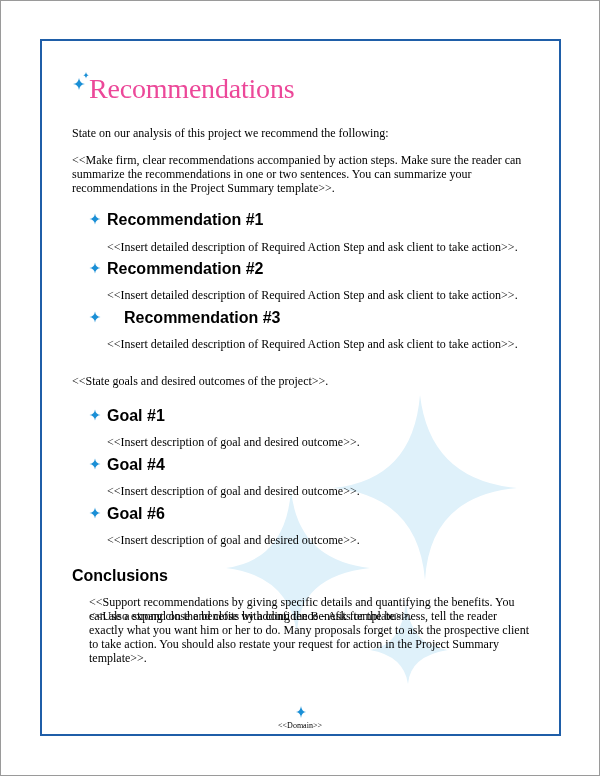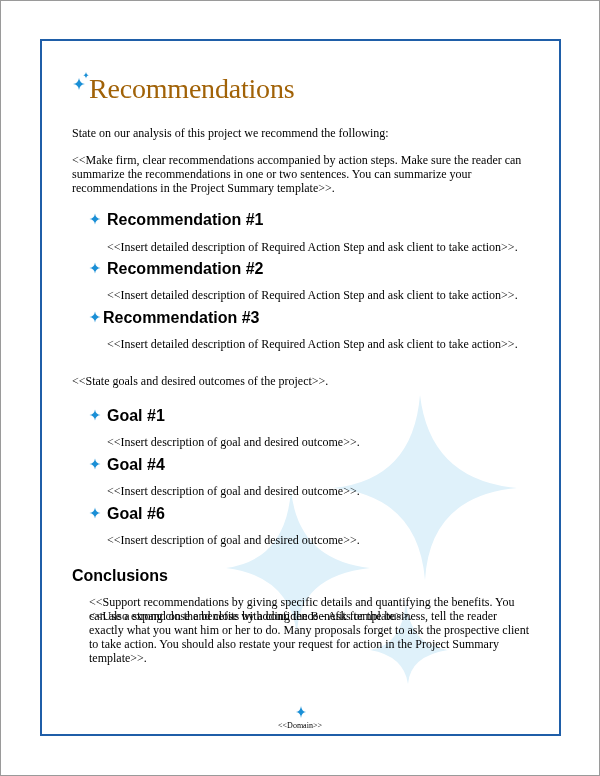--- a/index.html
+++ b/index.html
@@ -14,21 +14,21 @@
       border: 1px solid #9a9a9a; background: #fff;
     }
     .frame {
       position: absolute; left: 40px; top: 39px; width: 517px; height: 693px;
       border: 2px solid #1f5ea8;
     }
     .watermark { position: absolute; left: 0; top: 0; width: 600px; height: 776px; pointer-events: none; }
     .content { position: absolute; left: 0; top: 0; width: 600px; height: 776px; }
     .title {
       position: absolute; left: 72px; top: 72px;
-      font-family: "Liberation Serif", serif; font-size: 28px; color: #a16207;
+      font-family: "Liberation Serif", serif; font-size: 28px; color: #ec4899;
       letter-spacing: -0.2px;
     }
     .title-star { position: absolute; left: 72px; top: 70px; }
     .title-text { position: absolute; left: 89px; top: 72px; line-height: 34px; }
     .p { position: absolute; font-size: 12px; line-height: 14px; }
     .h { position: absolute; font-family: "Liberation Sans", sans-serif; font-weight: bold; font-size: 16px; line-height: 14px; }
     .bullet { position: absolute; width: 12px; height: 12px; }
     .footer-star { position: absolute; left: 296px; top: 706px; }
     .footer-text { position: absolute; left: 0; width: 600px; top: 721px; text-align: center; font-size: 8px; line-height: 10px; }
   </style>
@@ -64,21 +64,21 @@
 
   <svg class="bullet" style="left:89px; top:262px;" viewBox="0 0 12 12">
       <path fill="#1a8fd6" d="M6,0.5 Q6.6,5.4 11.5,6 Q6.6,6.6 6,11.5 Q5.4,6.6 0.5,6 Q5.4,5.4 6,0.5 Z"></path>
     </svg>
   <div class="h" style="left:107px; top:262px;">Recommendation #2</div>
   <div class="p" style="left:107px; top:288px;">&lt;&lt;Insert detailed description of Required Action Step and ask client to take action&gt;&gt;.</div>
 
   <svg class="bullet" style="left:89px; top:311px;" viewBox="0 0 12 12">
       <path fill="#1a8fd6" d="M6,0.5 Q6.6,5.4 11.5,6 Q6.6,6.6 6,11.5 Q5.4,6.6 0.5,6 Q5.4,5.4 6,0.5 Z"></path>
     </svg>
-  <div class="h" style="left:103px; top:311px;text-align:right;">Recommendation #3</div>
+  <div class="h" style="left:124px; top:311px;text-align:right;">Recommendation #3</div>
   <div class="p" style="left:107px; top:337px;">&lt;&lt;Insert detailed description of Required Action Step and ask client to take action&gt;&gt;.</div>
 
   <div class="p" style="left:72px; top:374px;">&lt;&lt;State goals and desired outcomes of the project&gt;&gt;.</div>
 
   <svg class="bullet" style="left:89px; top:409px;" viewBox="0 0 12 12">
       <path fill="#1a8fd6" d="M6,0.5 Q6.6,5.4 11.5,6 Q6.6,6.6 6,11.5 Q5.4,6.6 0.5,6 Q5.4,5.4 6,0.5 Z"></path>
     </svg>
   <div class="h" style="left:107px; top:409px;">Goal #1</div>
   <div class="p" style="left:107px; top:435px;">&lt;&lt;Insert description of goal and desired outcome&gt;&gt;.</div>
 

